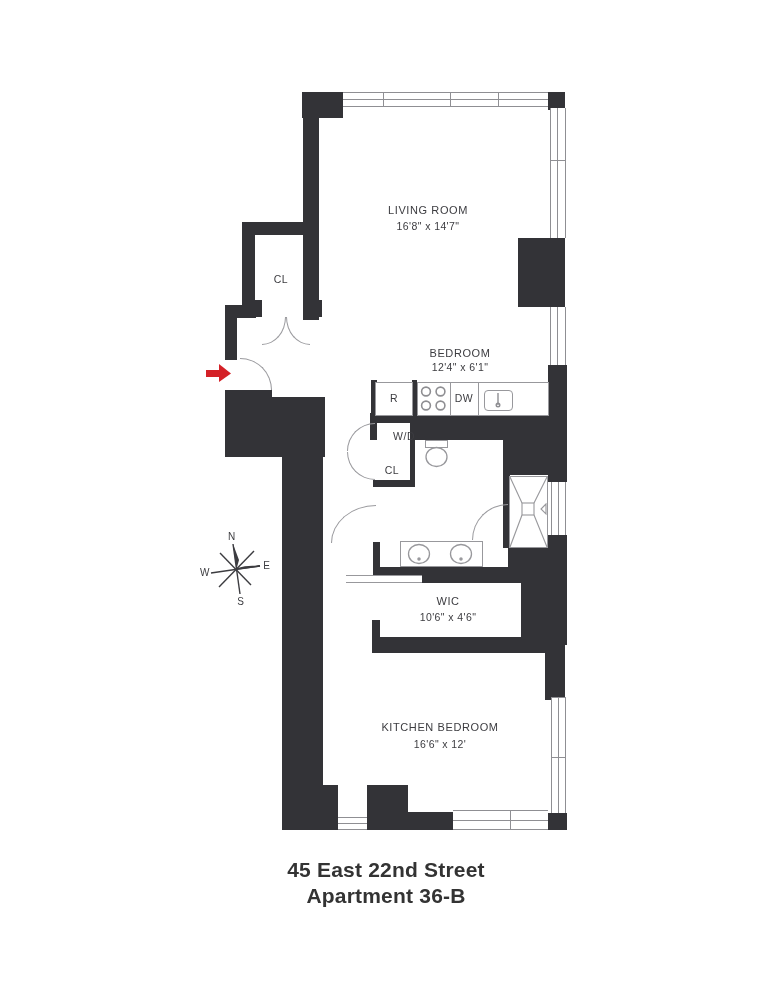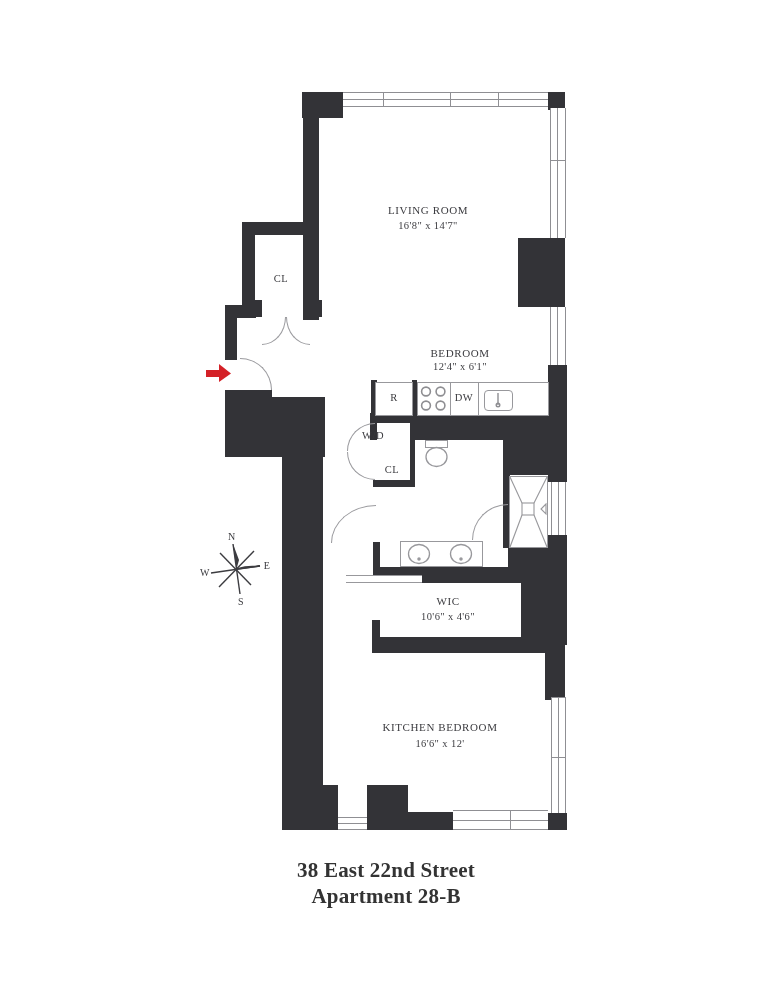--- a/index.html
+++ b/index.html
@@ -1,17 +1,17 @@
 <!DOCTYPE html>
 <html><head>
 <meta charset="utf-8">
 <style>
   html,body{margin:0;padding:0;background:#fff;}
   .canvas{position:relative;width:773px;height:1000px;background:#fff;overflow:hidden;
-          font-family:Liberation Serif, serif;}
+          font-family:Liberation Sans, sans-serif;}
   .wall{position:absolute;background:#333337;z-index:2;}
   .wall4{position:absolute;background:#333337;z-index:4;}
   .white{position:absolute;background:#fff;z-index:3;}
   .win{position:absolute;background:#fff;z-index:3;}
   .wline{position:absolute;background:#8f8f93;z-index:4;}
   .box{position:absolute;border:1px solid #98989c;background:#fff;z-index:4;box-sizing:border-box;}
   .arc{position:absolute;z-index:5;box-sizing:border-box;}
   .lbl{position:absolute;z-index:6;color:#3c3c40;font-size:11px;letter-spacing:.6px;
        transform:translateX(-50%);white-space:nowrap;}
   .dims{font-size:10.5px;letter-spacing:.4px;}
@@ -175,30 +175,30 @@
   <div class="lbl" style="left:428px;top:204px;">LIVING ROOM</div>
   <div class="lbl dims" style="left:428px;top:220px;">16'8" x 14'7"</div>
 
   <div class="lbl" style="left:460px;top:347px;">BEDROOM</div>
   <div class="lbl dims" style="left:460px;top:361px;">12'4" x 6'1"</div>
 
   <div class="lbl small" style="left:281px;top:273px;">CL</div>
 
   <div class="lbl small" style="left:394px;top:392px;">R</div>
   <div class="lbl small" style="left:464px;top:392px;">DW</div>
-  <div class="lbl small" style="left:373px;top:430px;">W/D</div>
+  <div class="lbl small" style="left:404px;top:430px;">W/D</div>
   <div class="lbl small" style="left:392px;top:464px;">CL</div>
 
   <div class="lbl" style="left:448px;top:595px;">WIC</div>
   <div class="lbl dims" style="left:448px;top:611px;">10'6" x 4'6"</div>
 
   <div class="lbl" style="left:440px;top:721px;">KITCHEN BEDROOM</div>
   <div class="lbl dims" style="left:440px;top:738px;">16'6" x 12'</div>
 
   <div class="lbl" style="left:232px;top:531px;font-size:10px;">N</div>
   <div class="lbl" style="left:241px;top:596px;font-size:10px;">S</div>
   <div class="lbl" style="left:267px;top:560px;font-size:10px;">E</div>
   <div class="lbl" style="left:205px;top:567px;font-size:10px;">W</div>
 
-  <div class="title" style="left:386px;top:858px;">38 East 22nd Street</div>
-  <div class="title" style="left:386px;top:884px;">Apartment 28-B</div>
+  <div class="title" style="left:386px;top:858px;">45 East 22nd Street</div>
+  <div class="title" style="left:386px;top:884px;">Apartment 36-B</div>
 
 </div>
 
 </body></html>

